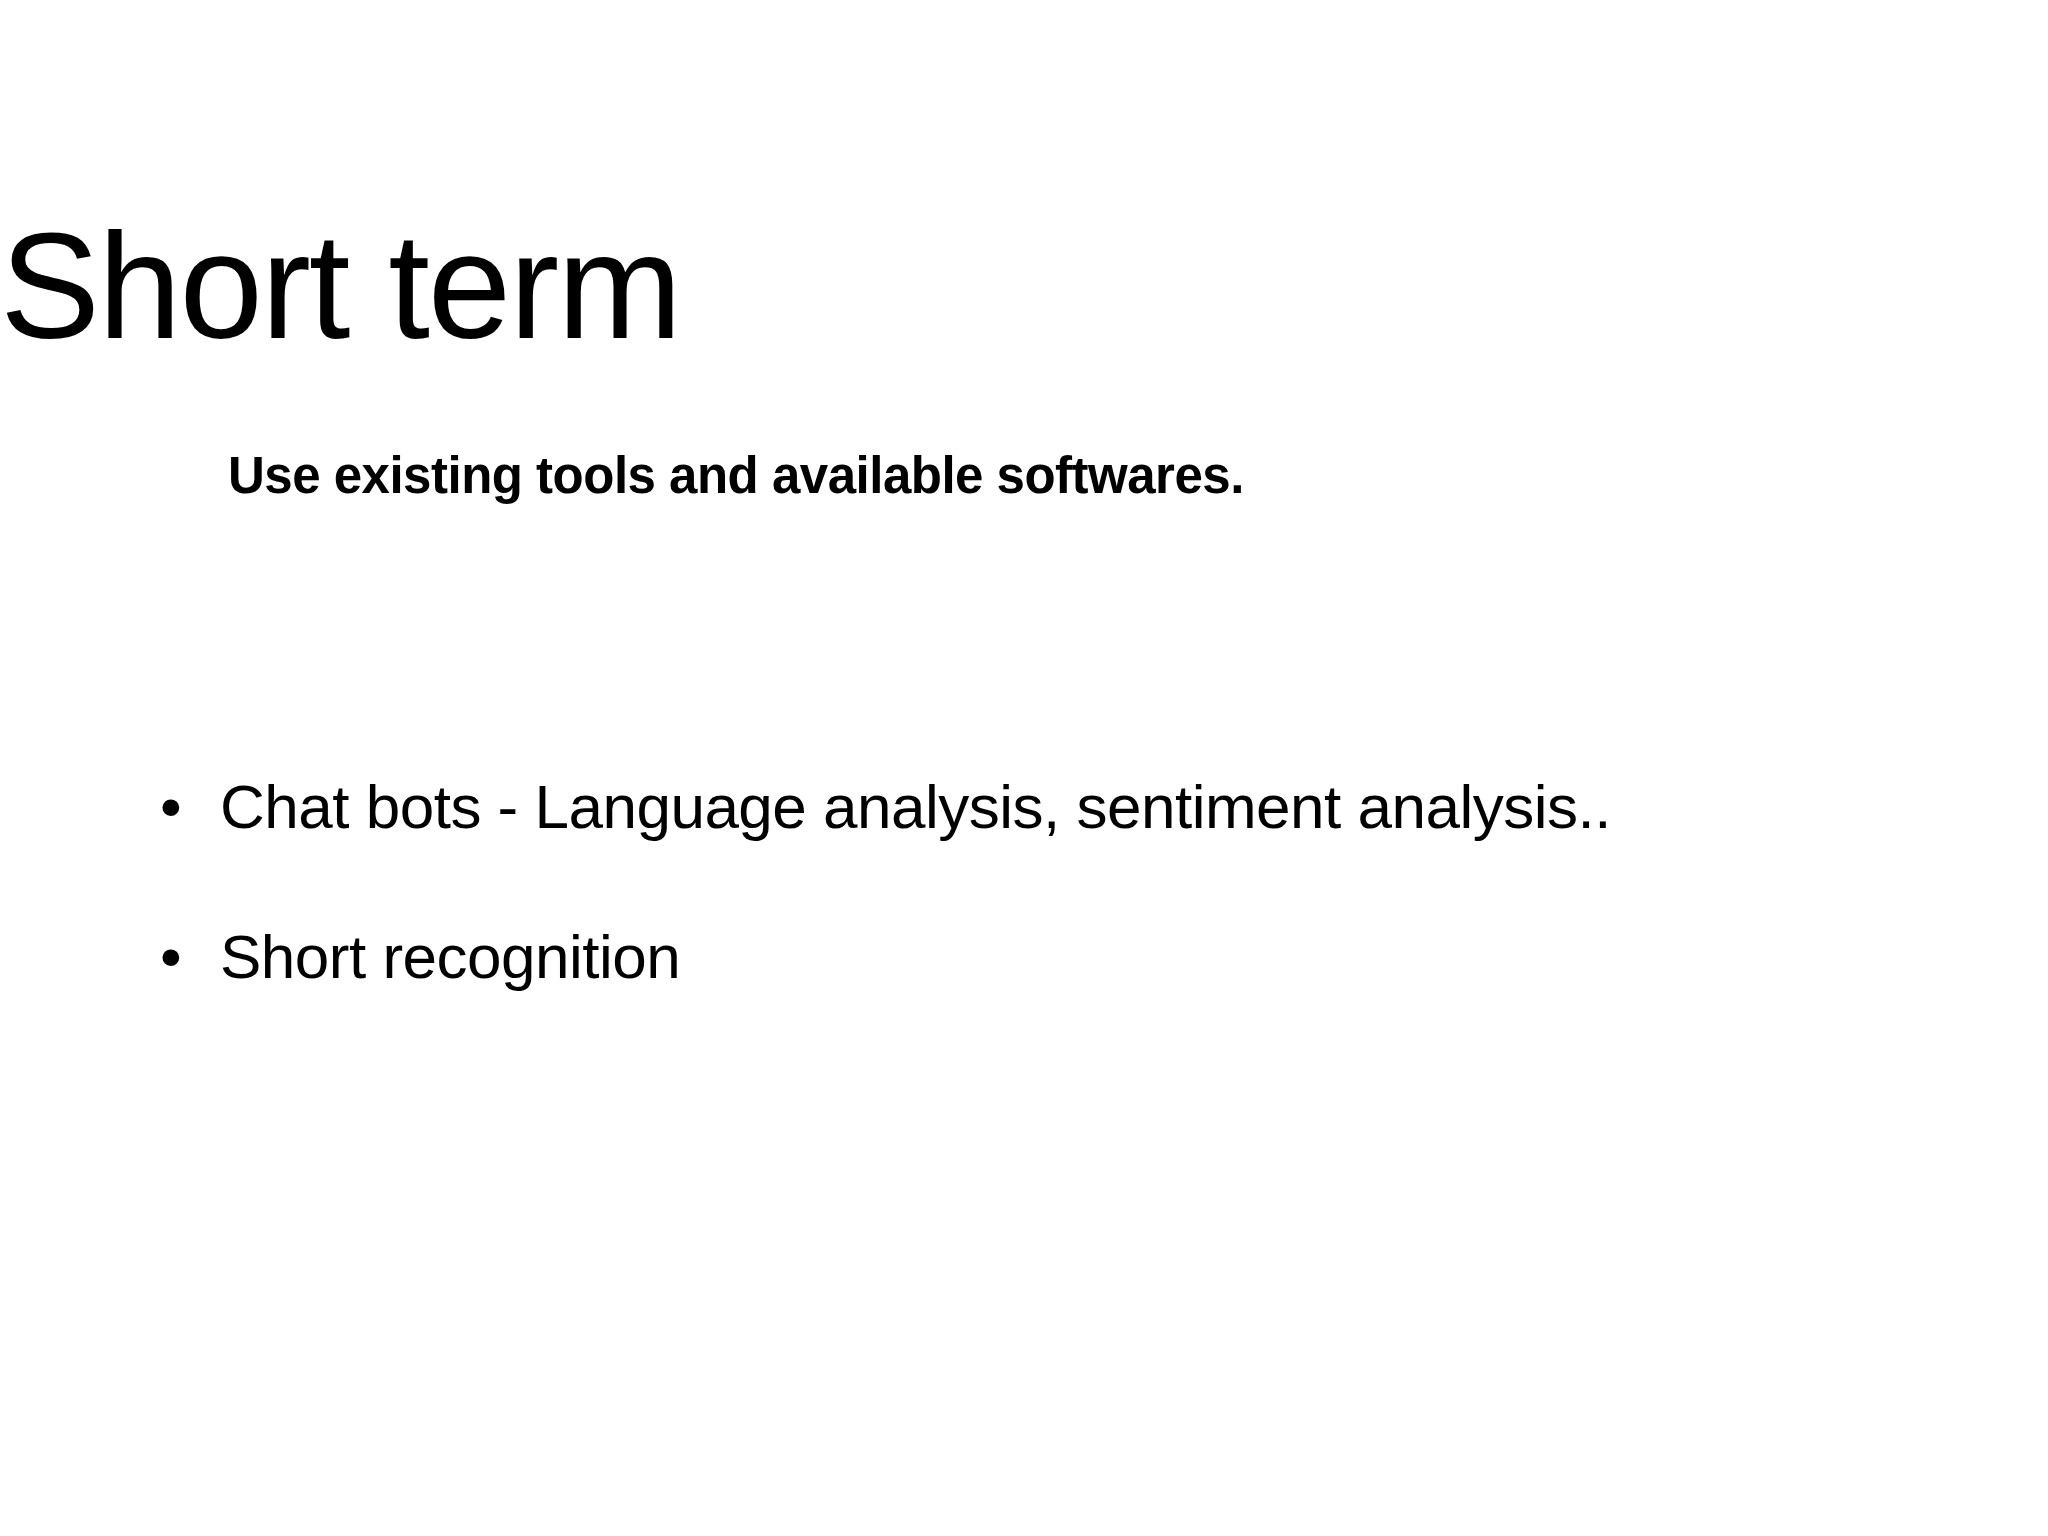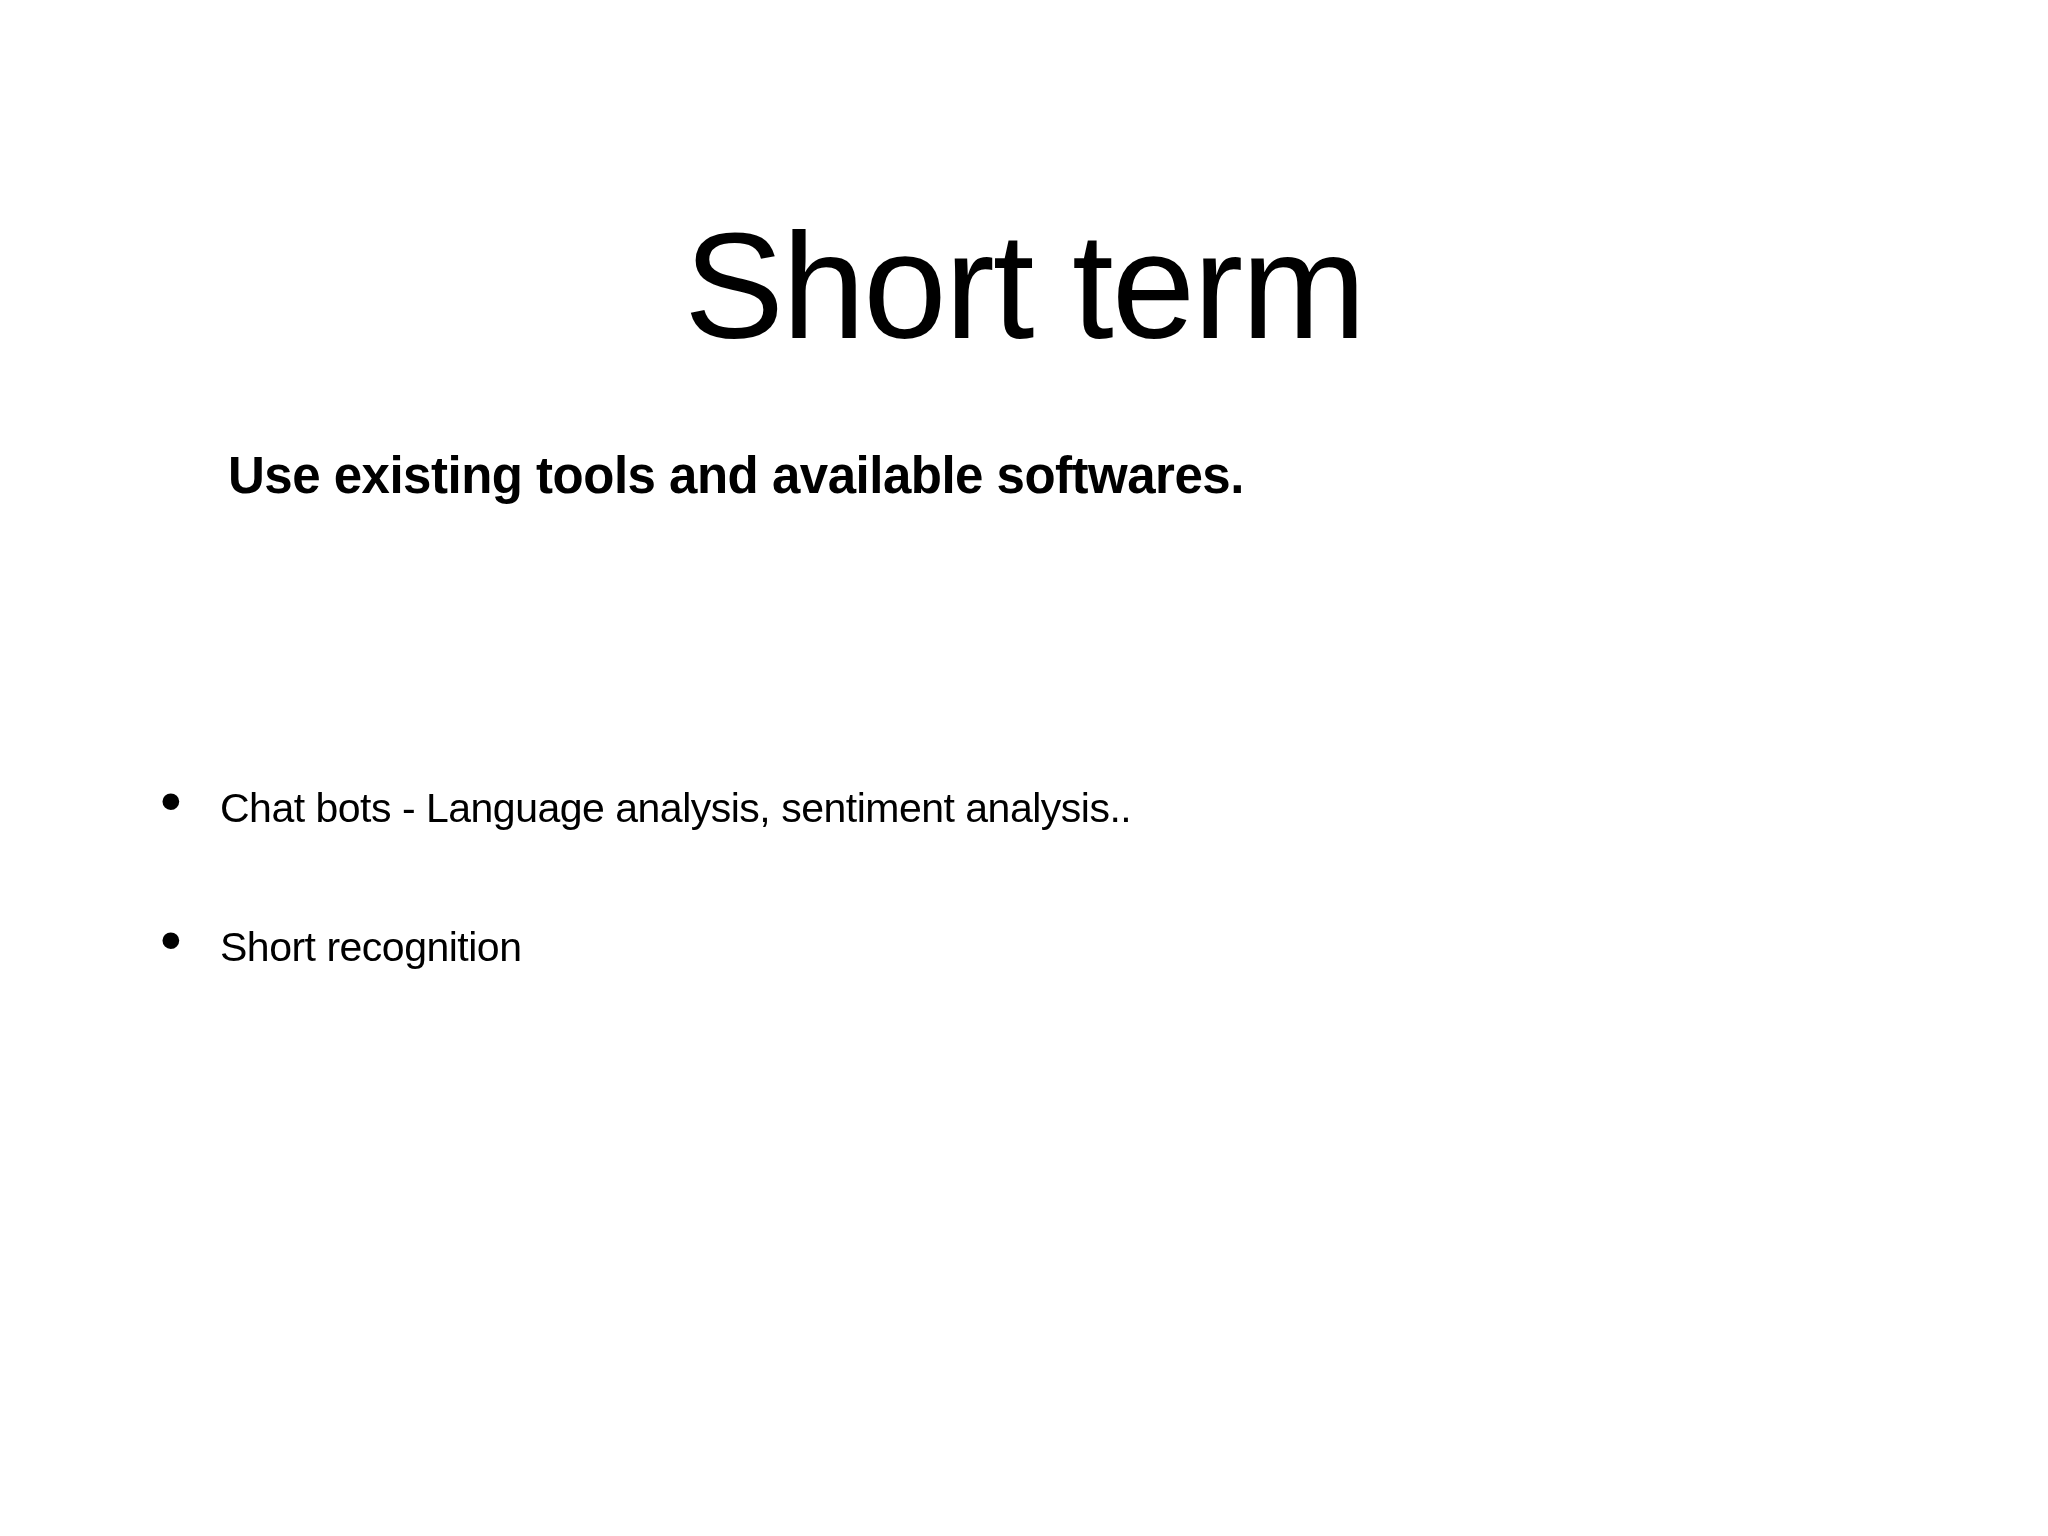--- a/index.html
+++ b/index.html
@@ -21,21 +21,20 @@
     overflow: hidden;
     box-sizing: border-box;
   }
 
   
   .slide-title {
     position: absolute;
     left: 0;
     top: 104px;
     width: 2048px;
-    text-align: center;
     font-size: 150px;
     line-height: 1.08;
     font-weight: 400;
     letter-spacing: -2px;
     white-space: nowrap;
   }
 
   
   .body-block {
     position: absolute;
@@ -89,21 +88,21 @@
   .marker-check {
     display: inline-block;
     width: 62px;
     vertical-align: baseline;
     font-size: 60px;
     line-height: 1;
   }
 
   .row-text {
     display: inline;
-    font-size: 41px;
+    font-size: 62px;
     line-height: 1.2;
     letter-spacing: -0.5px;
     font-weight: 400;
     vertical-align: baseline;
   }
 </style>
 </head>
 <body>
 
 <div class="slide">

